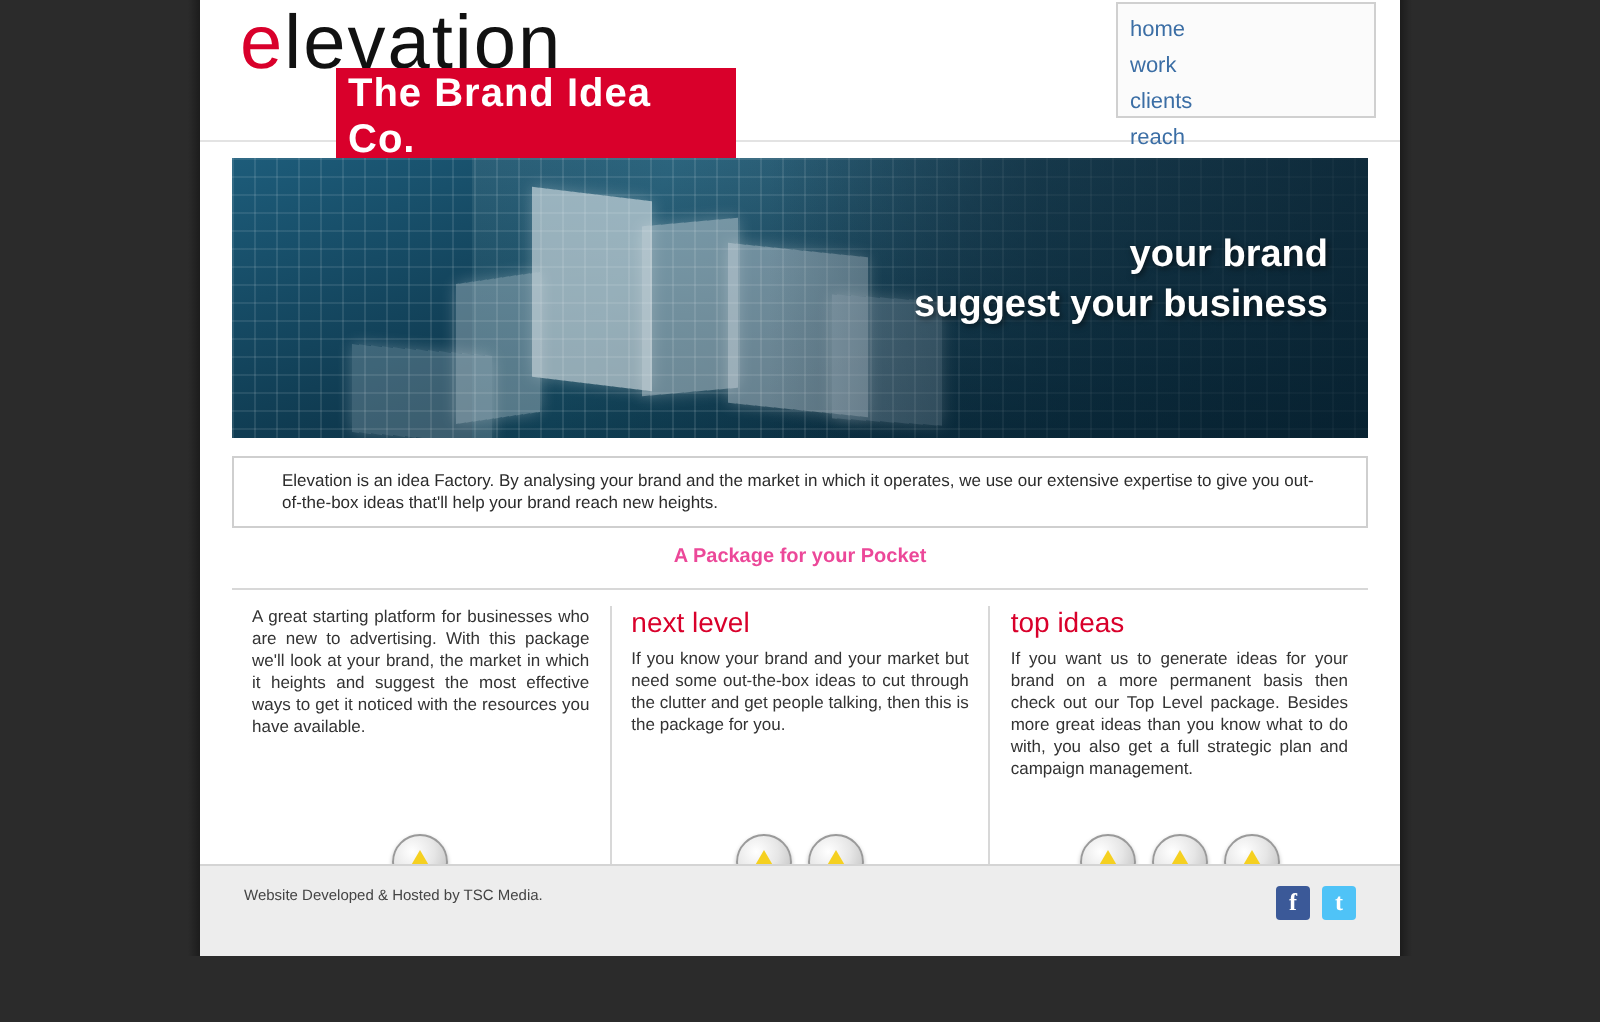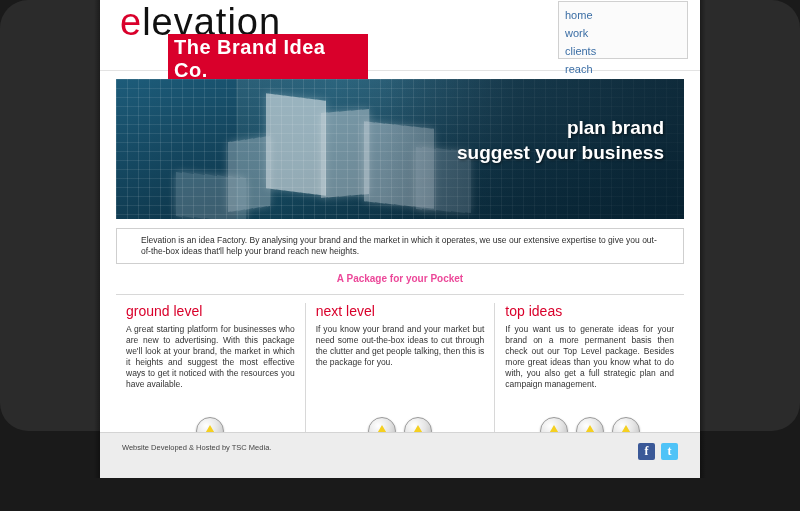--- a/index.html
+++ b/index.html
@@ -7,23 +7,22 @@
     padding: 0;
     background: #1a1a1a;
     width: 800px;
     height: 511px;
     overflow: hidden;
     font-family: "Liberation Sans", sans-serif;
   }
   .page {
     position: relative;
     width: 800px;
-    height: 431px;
+    height: 511px;
     background: #2b2b2b;
-    border-radius: 28px;
   }
   .site {
     position: absolute;
     left: 100px;
     top: 0;
     width: 600px;
     height: 478px;
     background: #ffffff;
   }
 
@@ -302,35 +301,34 @@
         <div class="ref-block b1"></div>
         <div class="ref-block b2"></div>
         <div class="ref-block b3"></div>
         <div class="ref-block b4"></div>
         <div class="ref-block b5"></div>
         <div class="ref-block b6"></div>
         <div class="glass-grid"></div>
         <div class="hero-shade"></div>
       </div>
       <div class="hero-text">
-        <div>plan brand</div>
+        <div>your brand</div>
         <div>suggest your business</div>
       </div>
     </div>
 
     <div class="intro">
       <span>Elevation is an idea Factory. By analysing your brand and the market in which it operates, we use our extensive expertise to give you out-of-the-box ideas that'll help your brand reach new heights.</span>
     </div>
 
     <div class="package-title">A Package for your Pocket</div>
 
     <div class="cols">
 
       <div class="col">
-        <h3>ground level</h3>
         <p>A great starting platform for businesses who are new to advertising. With this package we'll look at your brand, the market in which it heights and suggest the most effective ways to get it noticed with the resources you have available.</p>
         <div class="levels">
           <div class="badge">
               <span class="tri"></span>
             </div>
         </div>
       </div>
 
       <div class="col">
         <h3>next level</h3>

